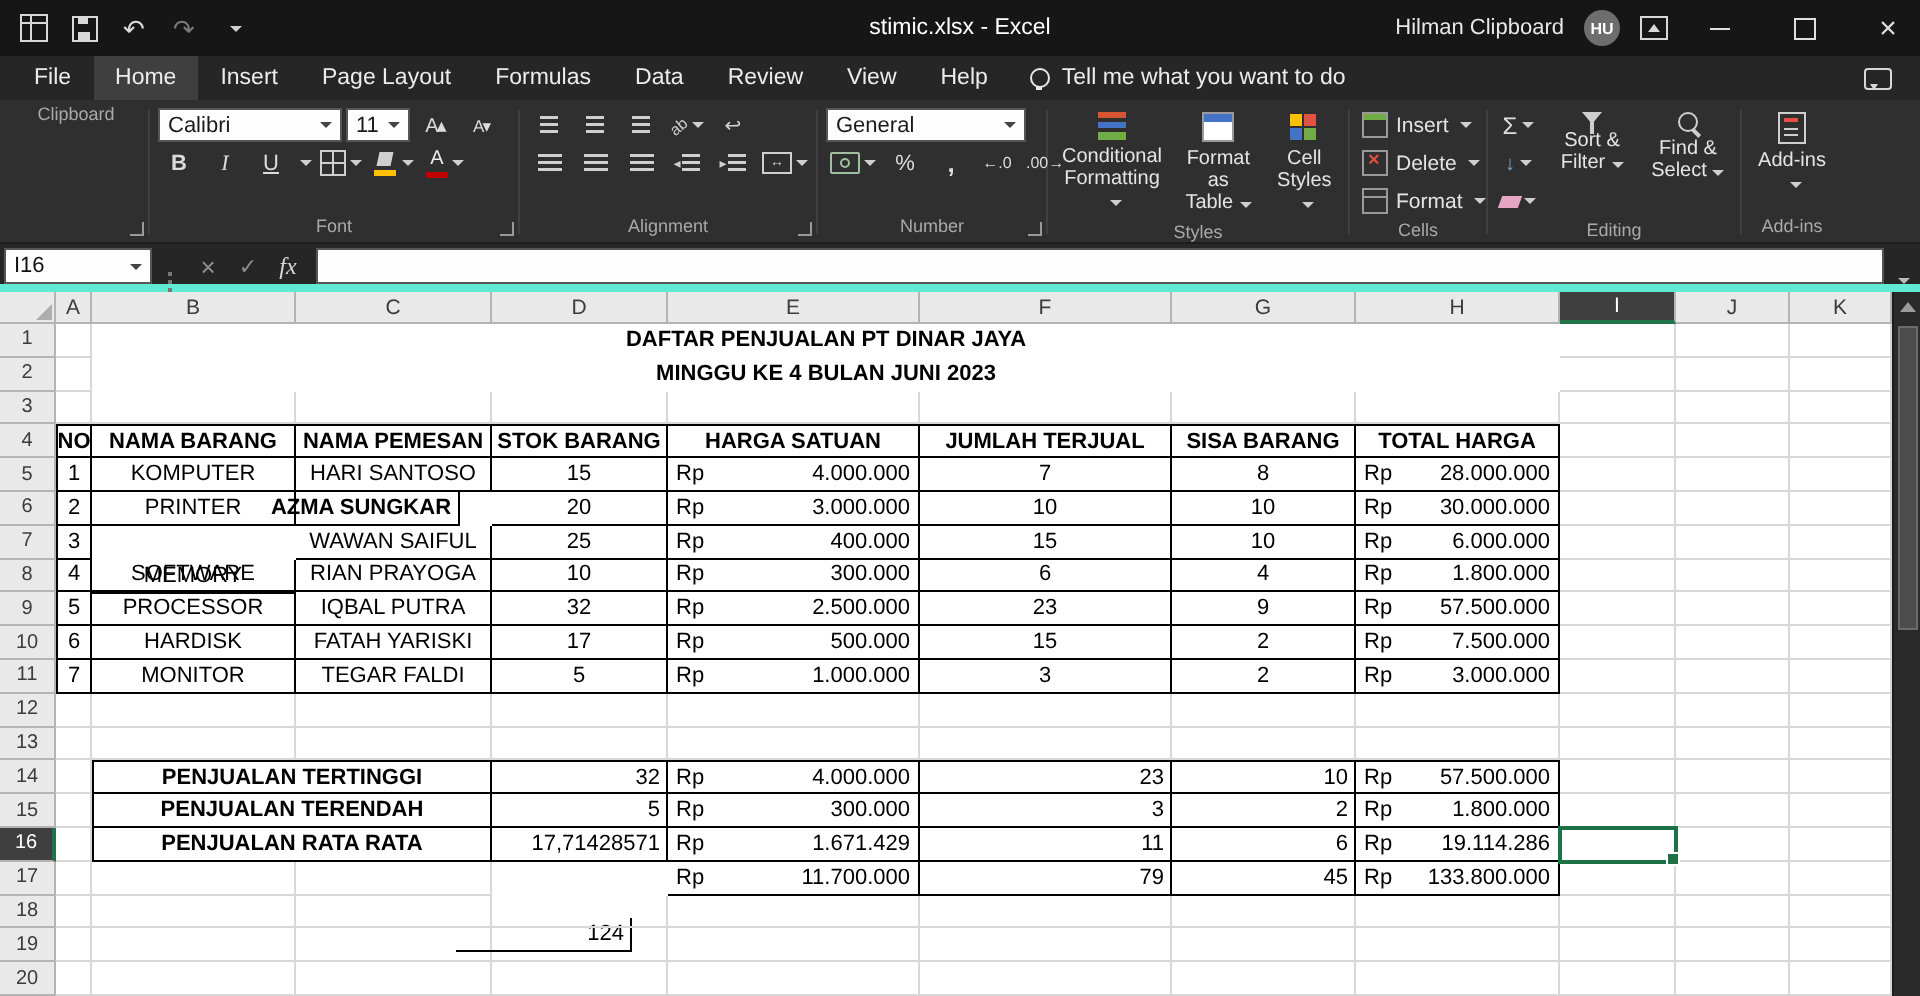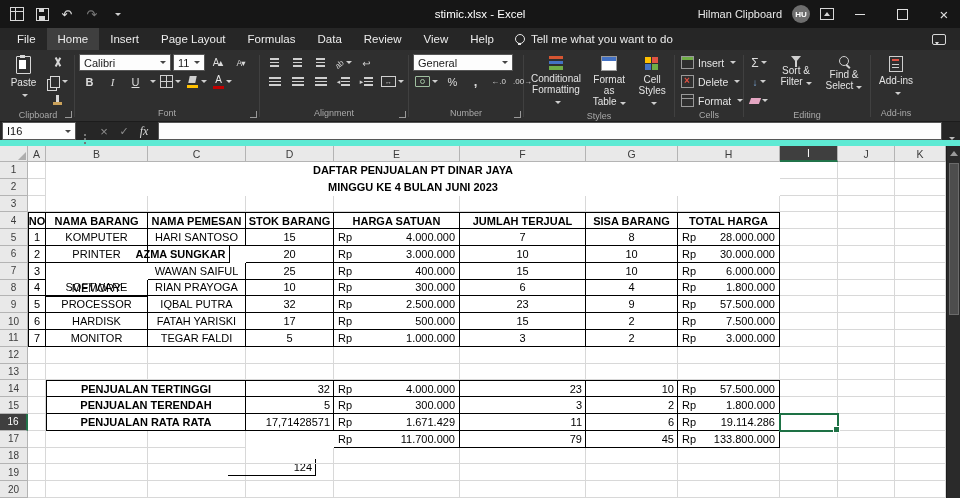--- a/index.html
+++ b/index.html
@@ -133,21 +133,21 @@
   .ic-funnel::after{content:"";position:absolute;left:-1px;top:-1px;width:2px;height:6px;background:#cfcfcf;}
   .ic-mag{width:8px;height:8px;border:1.5px solid #cfcfcf;border-radius:50%;position:relative;display:inline-block;}
   .ic-mag::after{content:"";position:absolute;left:6.5px;top:6.5px;width:5px;height:1.5px;background:#cfcfcf;
      transform:rotate(45deg);transform-origin:0 0;}
   .ic-addins{width:12px;height:14px;border:1px solid #cfcfcf;position:relative;display:inline-block;}
   .ic-addins::before{content:"";position:absolute;left:2px;top:2px;width:7px;height:2px;background:#e05243;}
   .ic-addins::after{content:"";position:absolute;left:2px;top:7px;width:7px;height:1px;background:#cfcfcf;box-shadow:0 3px 0 #cfcfcf;}
 
   
   .formulabar{position:absolute;left:0;top:122px;width:960px;height:24px;background:#262626;
-              border-bottom:6px solid #5eead4;box-sizing:border-box;display:flex;align-items:flex-end;}
+              border-bottom:4px solid #5eead4;box-sizing:border-box;display:flex;align-items:flex-end;}
   .namebox{width:74px;height:18px;background:#fdfdfd;border:1px solid #565656;box-sizing:border-box;
            margin-left:2px;display:flex;align-items:center;justify-content:space-between;padding:0 4px;
            color:#111;font-size:11px;}
   .fb-dots{width:2px;height:2px;background:#777;box-shadow:0 4px 0 #777,0 -4px 0 #777;margin:0 8px;}
   .fb-btn{min-width:16px;height:18px;display:inline-flex;align-items:center;justify-content:center;margin:0 2px;}
   .gi-cancel::before{content:"\00D7";color:#8f8f8f;font-size:13px;}
   .gi-check::before{content:"\2713";color:#8f8f8f;font-size:11px;}
   .gi-fx::before{content:"fx";font-style:italic;font-family:"Liberation Serif",serif;font-size:12px;color:#d8d8d8;}
   .fb-input{flex:1;height:18px;background:#fdfdfd;border:1px solid #565656;box-sizing:border-box;margin-left:4px;}
   .fb-exp{width:18px;display:flex;align-items:center;justify-content:center;}
@@ -237,38 +237,20 @@
       <span>Tell me what you want to do</span>
     </div>
     <div class="comment-btn">
       <span class="ic-comment"></span>
     </div>
   </div>
 
   <div class="ribbon">
 
     <div class="rgroup" style="width:72px">
-      <div class="rbody">
-        <div class="bigbtn">
-          <span class="ic-clipboard"></span>
-          <span class="blbl2">Paste</span>
-        </div>
-        <div class="minicol">
-          <span class="mbtn">
-              <span class="ic-cut"></span>
-            </span>
-          <span class="mbtn">
-              <span class="ic-copy"></span>
-              <span class="car"></span>
-            </span>
-          <span class="mbtn">
-              <span class="ic-painter"></span>
-            </span>
-        </div>
-      </div>
       <div class="glabel">Clipboard</div>
       <span class="launcher"></span>
     </div>
     <div class="rsep"></div>
 
     <div class="rgroup" style="width:184px">
       <div class="rbody col">
         <div class="frow">
           <span class="combo" style="width:92px">
               <span>Calibri</span>

